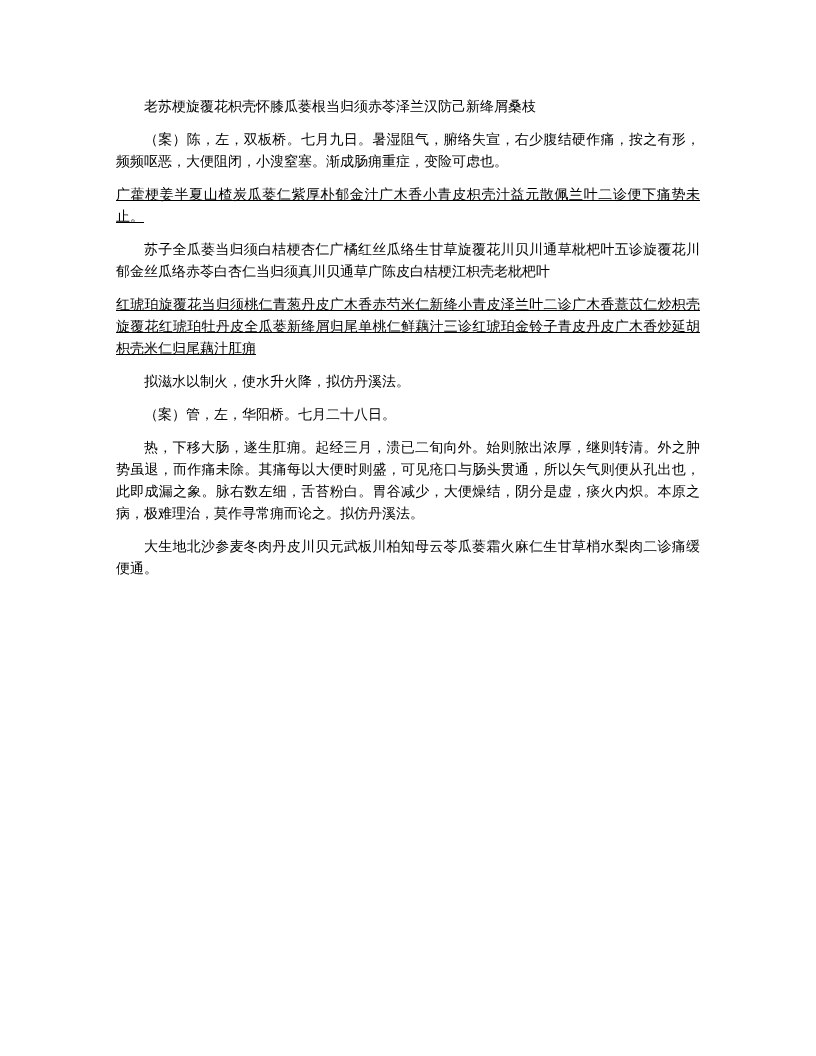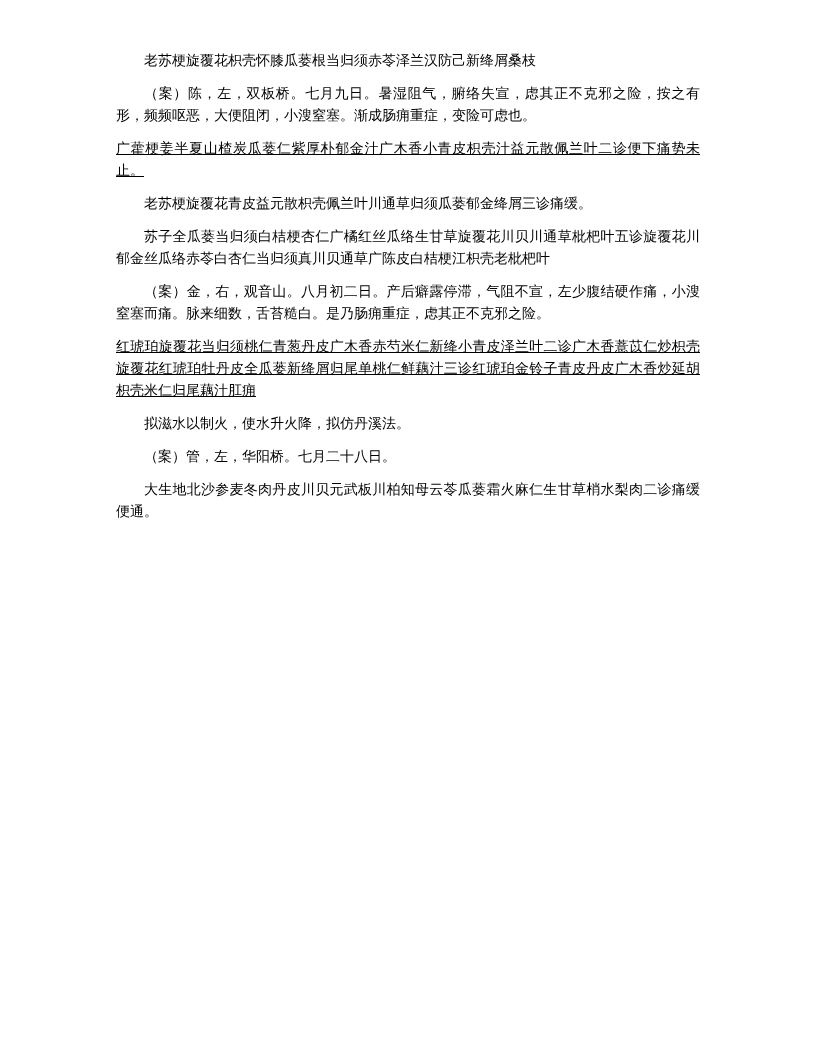--- a/index.html
+++ b/index.html
@@ -7,21 +7,21 @@
     padding: 0;
     background: #ffffff;
   }
   .page {
     position: relative;
     width: 816px;
     height: 1056px;
     background: #ffffff;
     color: #000000;
     box-sizing: border-box;
-    padding: 50px 116px 40px 116px;
+    padding: 96px 116px 40px 116px;
     overflow: hidden;
     font-family: "Liberation Serif", "DejaVu Serif", serif;
     font-size: 14px;
     line-height: 22px;
   }
   .doc {
     width: 100%;
   }
   .para {
     margin: 0 0 11px 0;
@@ -33,23 +33,22 @@
     text-indent: 0;
     text-decoration: underline;
   }
 </style>
 </head>
 <body>
 
 <div class="page">
   <div class="doc" id="doc-body">
       <p class="para">老苏梗旋覆花枳壳怀膝瓜蒌根当归须赤苓泽兰汉防己新绛屑桑枝</p>
-      <p class="para">（案）陈，左，双板桥。七月九日。暑湿阻气，腑络失宣，虑其正不克邪之险，按之有形，频频呕恶，大便阻闭，小溲窒塞。渐成肠痈重症，变险可虑也。</p>
+      <p class="para">（案）陈，左，双板桥。七月九日。暑湿阻气，腑络失宣，右少腹结硬作痛，按之有形，频频呕恶，大便阻闭，小溲窒塞。渐成肠痈重症，变险可虑也。</p>
       <p class="para no-indent">广藿梗姜半夏山楂炭瓜蒌仁紫厚朴郁金汁广木香小青皮枳壳汁益元散佩兰叶二诊便下痛势未止。</p>
-      <p class="para">老苏梗旋覆花青皮益元散枳壳佩兰叶川通草归须瓜蒌郁金绛屑三诊痛缓。</p>
       <p class="para">苏子全瓜蒌当归须白桔梗杏仁广橘红丝瓜络生甘草旋覆花川贝川通草枇杷叶五诊旋覆花川郁金丝瓜络赤苓白杏仁当归须真川贝通草广陈皮白桔梗江枳壳老枇杷叶</p>
-      <p class="para">（案）金，右，观音山。八月初二日。产后癖露停滞，气阻不宣，左少腹结硬作痛，小溲窒塞而痛。脉来细数，舌苔糙白。是乃肠痈重症，虑其正不克邪之险。</p>
       <p class="para no-indent">红琥珀旋覆花当归须桃仁青葱丹皮广木香赤芍米仁新绛小青皮泽兰叶二诊广木香薏苡仁炒枳壳旋覆花红琥珀牡丹皮全瓜蒌新绛屑归尾单桃仁鲜藕汁三诊红琥珀金铃子青皮丹皮广木香炒延胡枳壳米仁归尾藕汁肛痈</p>
       <p class="para">拟滋水以制火，使水升火降，拟仿丹溪法。</p>
       <p class="para">（案）管，左，华阳桥。七月二十八日。</p>
+      <p class="para">热，下移大肠，遂生肛痈。起经三月，溃已二旬向外。始则脓出浓厚，继则转清。外之肿势虽退，而作痛未除。其痛每以大便时则盛，可见疮口与肠头贯通，所以矢气则便从孔出也，此即成漏之象。脉右数左细，舌苔粉白。胃谷减少，大便燥结，阴分是虚，痰火内炽。本原之病，极难理治，莫作寻常痈而论之。拟仿丹溪法。</p>
       <p class="para">大生地北沙参麦冬肉丹皮川贝元武板川柏知母云苓瓜蒌霜火麻仁生甘草梢水梨肉二诊痛缓便通。</p>
     </div>
 </div>
 
 </body></html>

